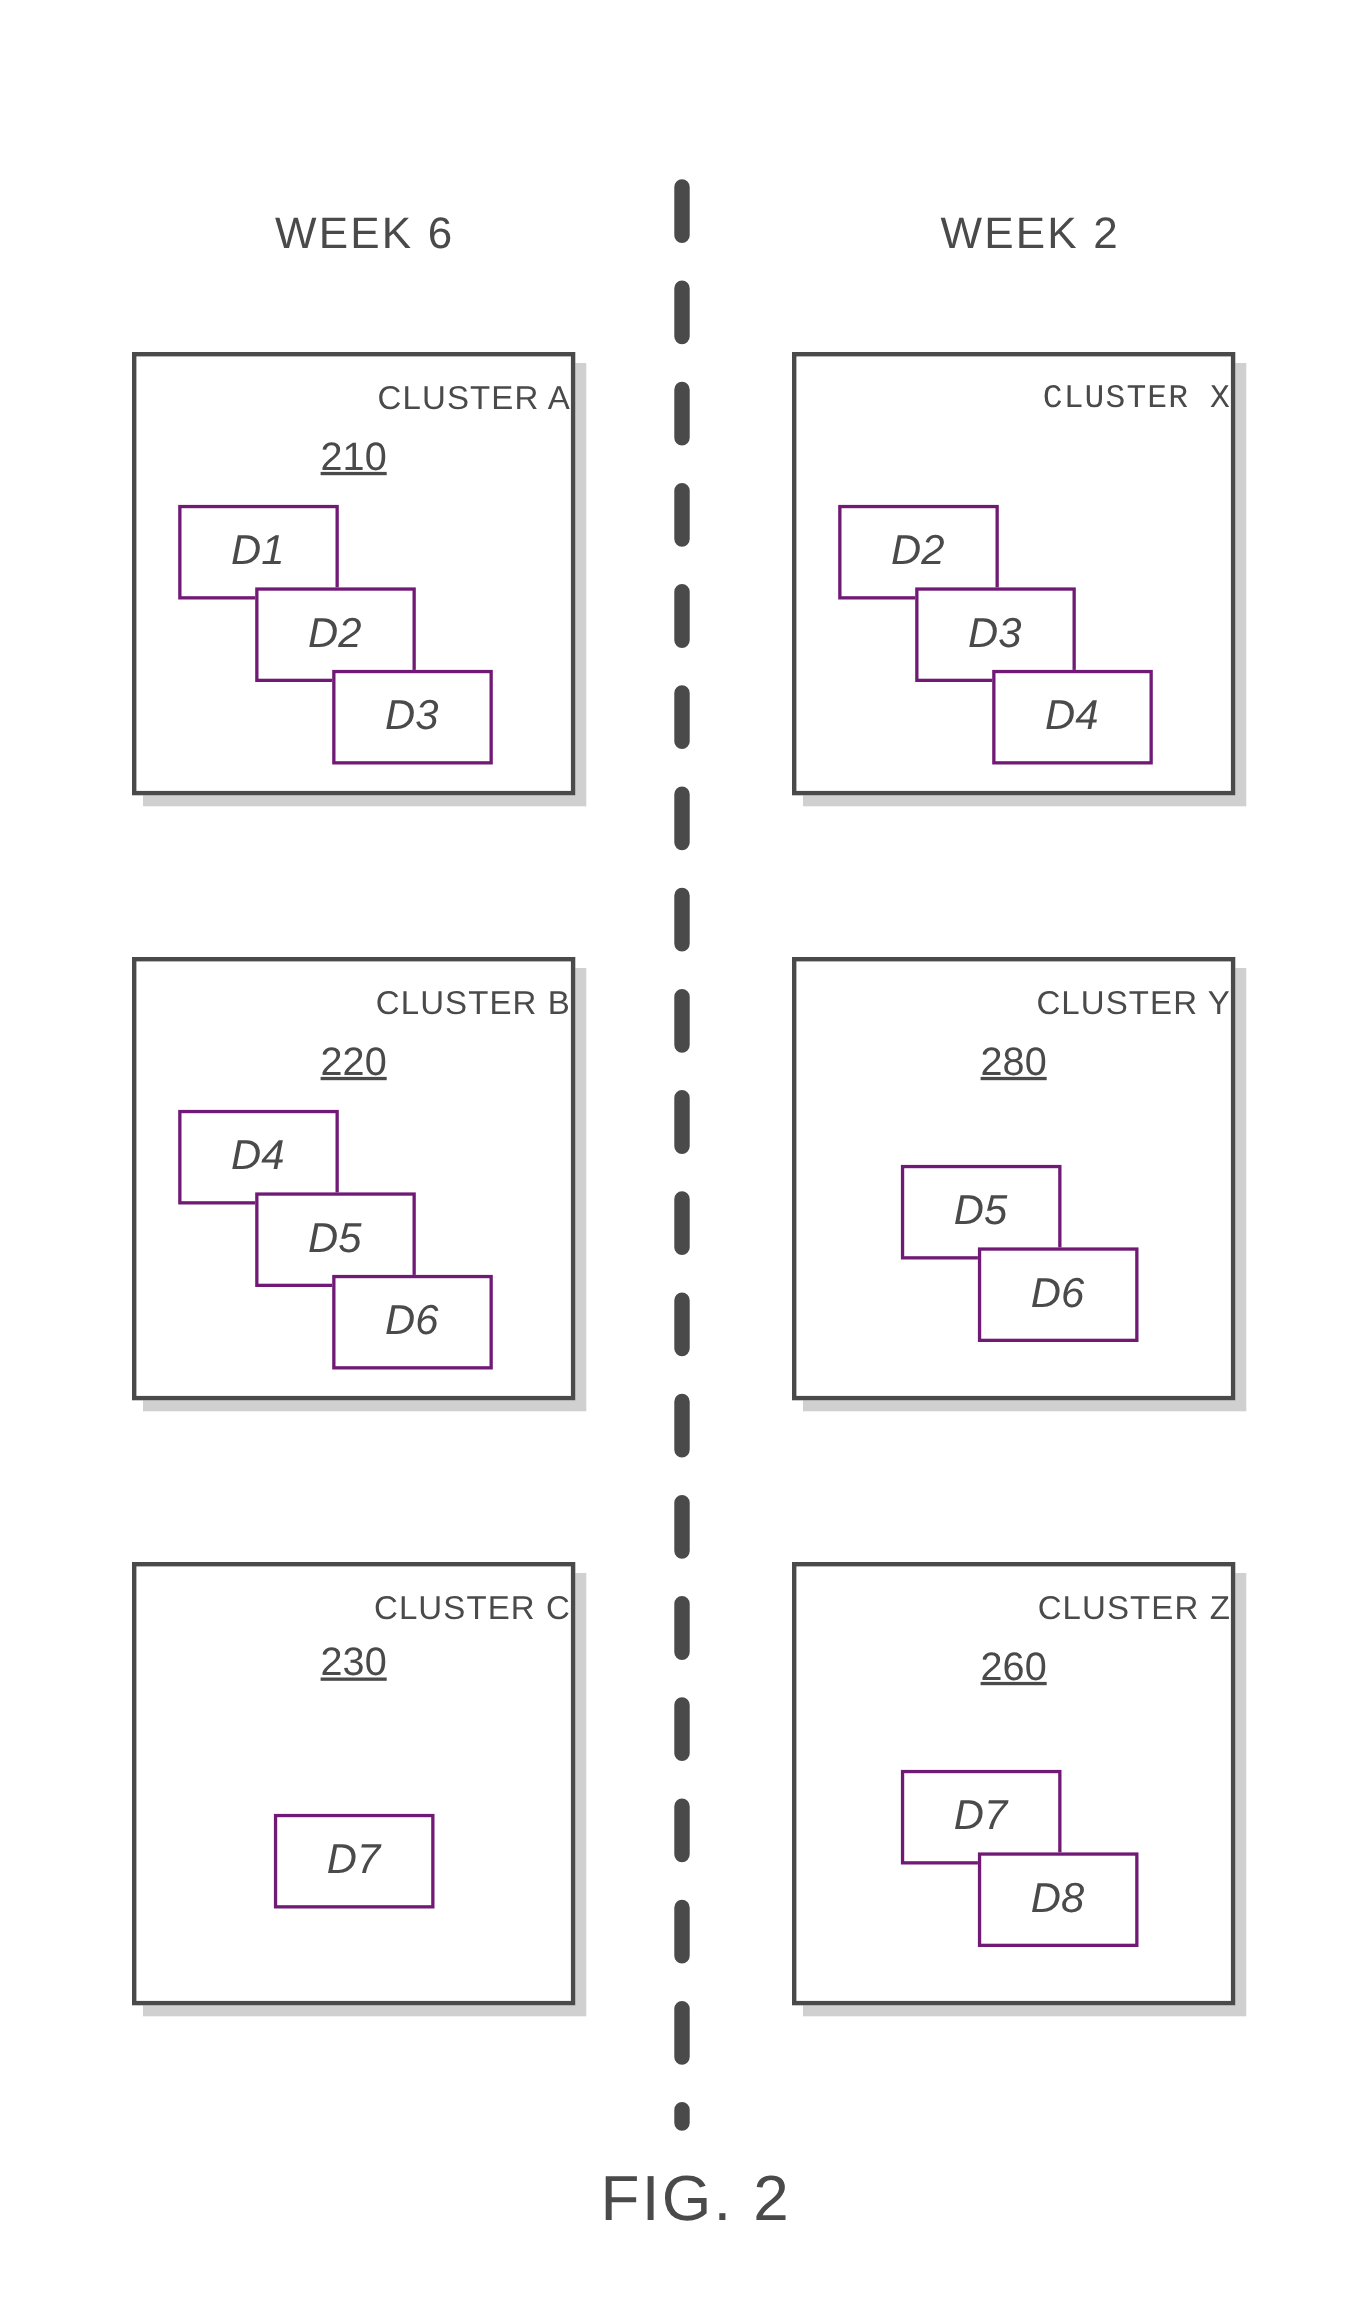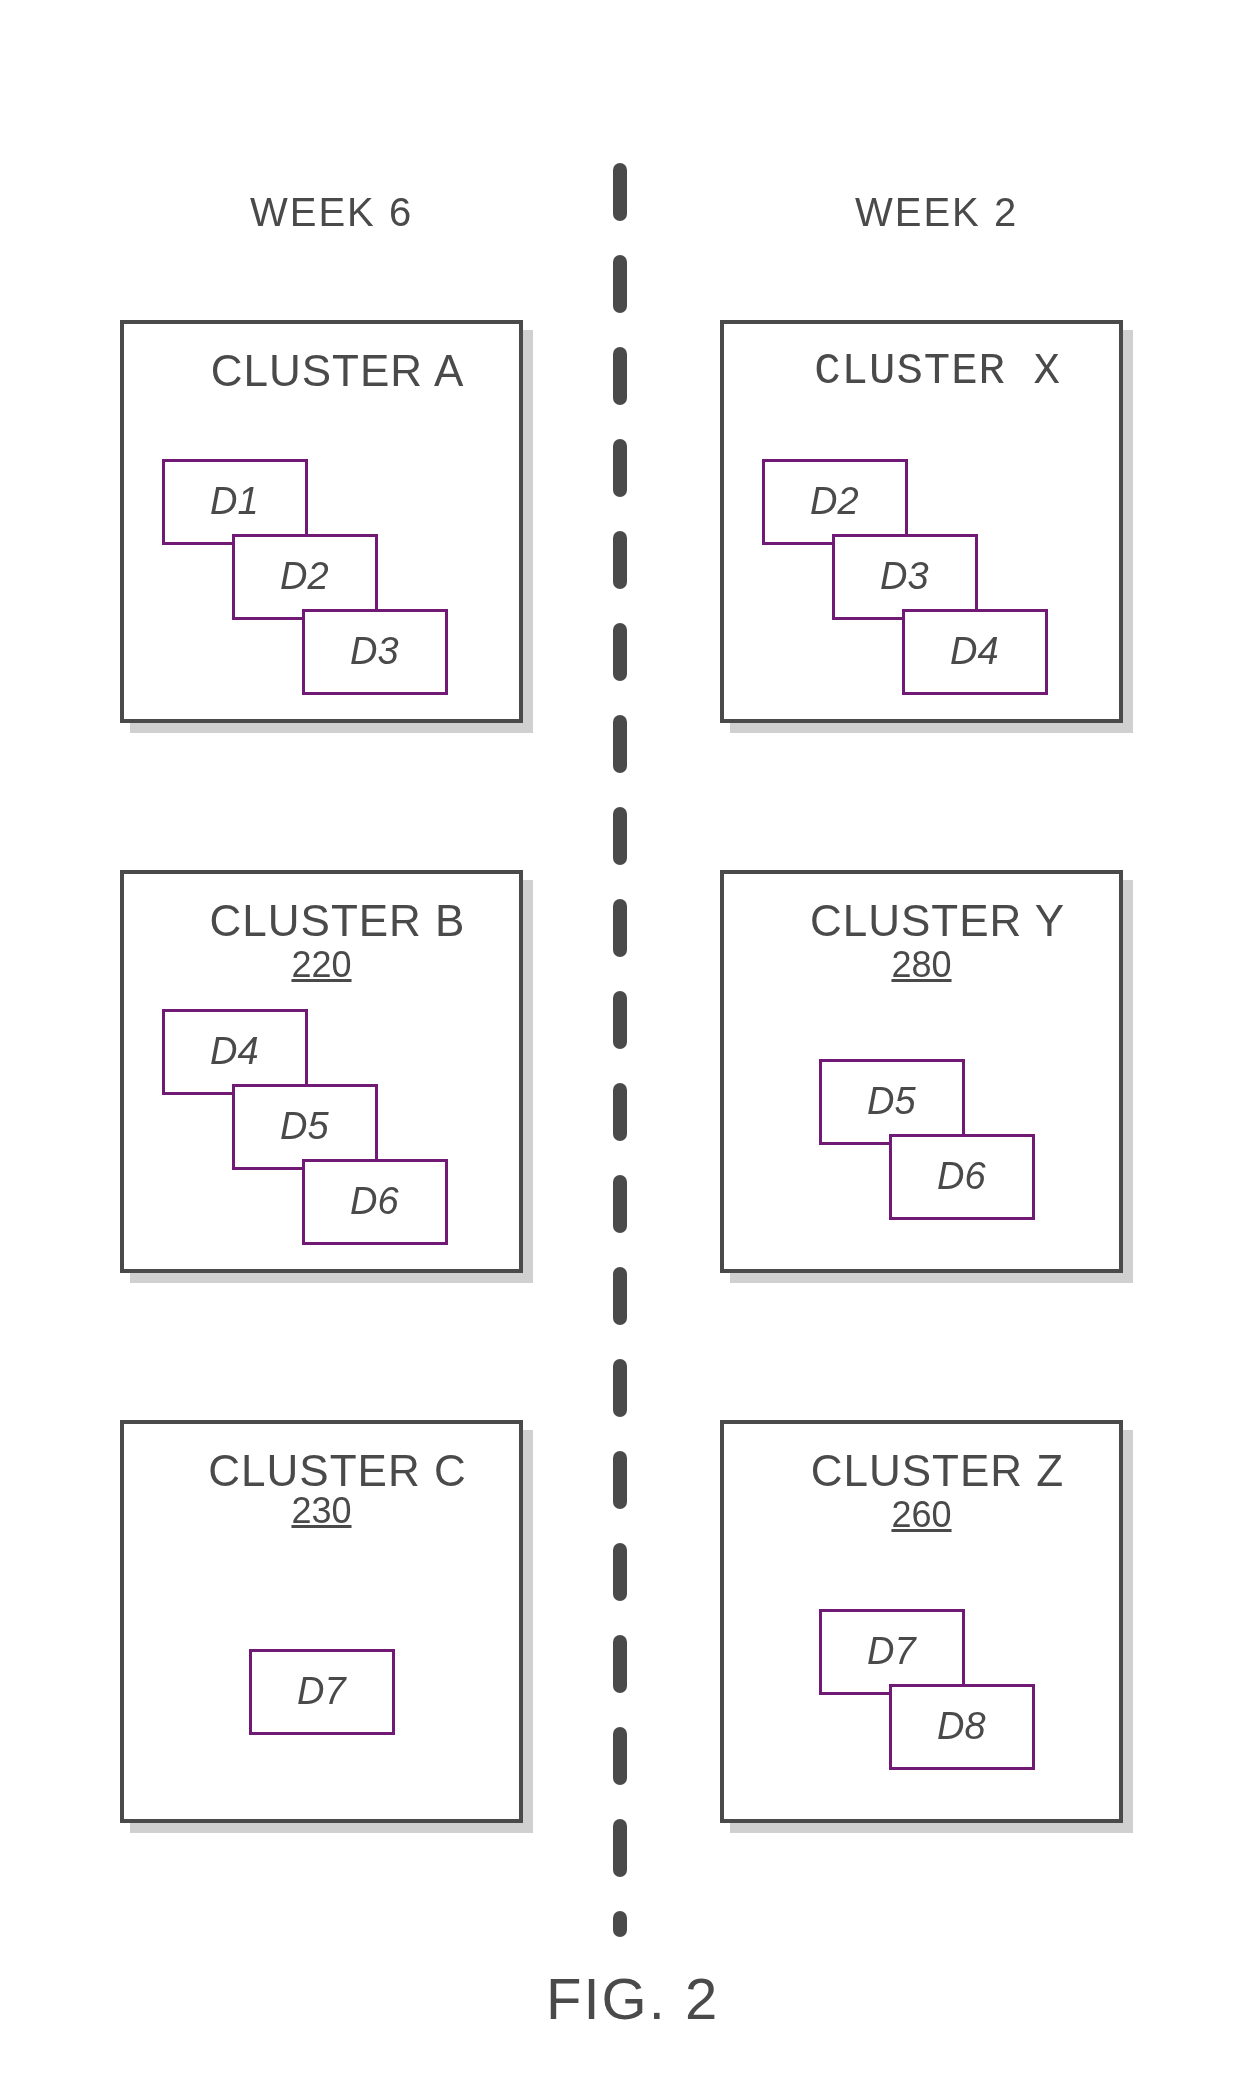--- a/index.html
+++ b/index.html
@@ -18,23 +18,23 @@
   }
   .txt {
     position: absolute;
     white-space: nowrap;
   }
   .header {
     font-size: 40px;
     letter-spacing: 2px;
   }
   .cluster-title {
-    font-size: 44px;
+    font-size: 30px;
     letter-spacing: 1px;
-    text-align: center;
+    text-align: right;
     margin-left: 32px;
   }
   .cluster-id {
     font-size: 36px;
     text-decoration: underline;
     text-align: center;
   }
   .doc-label {
     font-size: 38px;
   }
@@ -68,20 +68,21 @@
 
   <svg width="1240" height="2092">
     <line x1="620" y1="170" x2="620" y2="1930" stroke="#4a4a4a" stroke-width="14" stroke-linecap="round" stroke-dasharray="44,48"></line>
   </svg>
 
   <div class="txt header" style="left:250px; top:190px;">WEEK 6</div>
   <div class="txt header" style="left:855px; top:190px;">WEEK 2</div>
 
   <div class="box cluster-box" style="left:120px; top:320px; width:395px; height:395px;">
     <div class="txt cluster-title" style="left:0; right:0; top:22px;">CLUSTER A</div>
+    <div class="txt cluster-id" style="left:0; right:0; top:70px;">210</div>
 
     <div class="box doc-box" style="left:38px; top:135px; width:140px; height:80px;">
       <div class="txt doc-label" style="left:45px; top:18px;">D1</div>
     </div>
     <div class="box doc-box" style="left:108px; top:210px; width:140px; height:80px;">
       <div class="txt doc-label" style="left:45px; top:18px;">D2</div>
     </div>
     <div class="box doc-box" style="left:178px; top:285px; width:140px; height:80px;">
       <div class="txt doc-label" style="left:45px; top:18px;">D3</div>
     </div>

